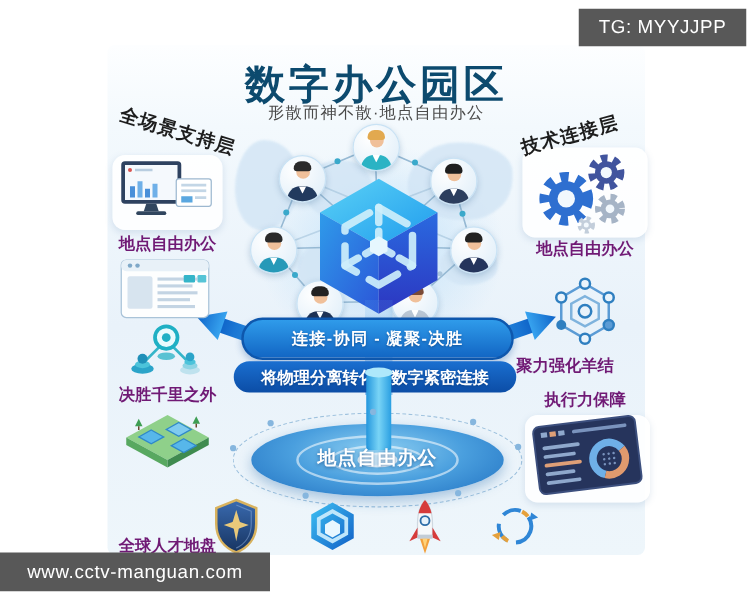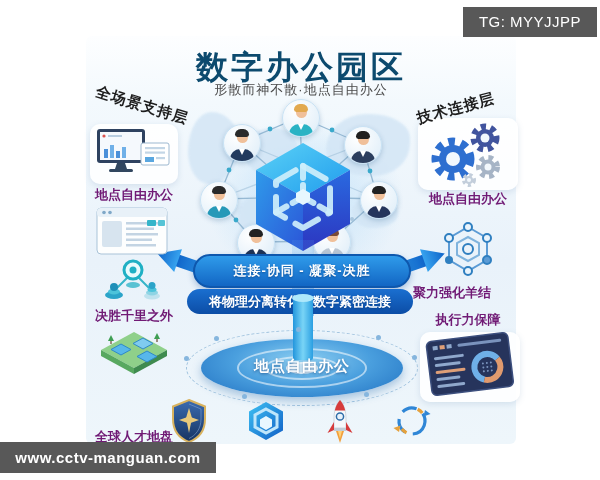--- a/index.html
+++ b/index.html
@@ -69,21 +69,21 @@
   .radar-label{left:232px;top:357px;width:140px;text-align:center;color:#fff;font-weight:bold;
     font-size:15px;letter-spacing:1px;text-shadow:0 1px 3px rgba(10,60,120,.65);z-index:8;}
   .rdot{width:5px;height:5px;border-radius:50%;background:#86b6de;z-index:6;}
   
   .footer-row{left:170px;top:396px;width:262px;height:50px;display:flex;
     justify-content:space-between;align-items:center;z-index:7;}
   
   .tg-badge{left:463px;top:7px;width:134px;height:30px;background:#585858;color:#fff;
     font-size:15px;text-align:center;line-height:30px;z-index:9;letter-spacing:.5px;}
   .url-bar{left:0;top:442px;width:216px;height:31px;background:#585858;color:#fff;
-    font-size:15px;text-align:center;line-height:31px;z-index:9;letter-spacing:.5px;font-weight:bold;}
+    font-size:15px;text-align:center;line-height:31px;z-index:9;letter-spacing:.5px;}
 </style>
 </head>
 <body>
 
 <div class="abs panel"></div>
 <div class="abs glow"></div>
 
 <div class="abs blob" style="left:188px;top:112px;width:52px;height:72px;border-radius:45% 55% 60% 40%/55% 45% 55% 45%;"></div>
 <div class="abs blob" style="left:243px;top:128px;width:56px;height:48px;border-radius:55% 45% 50% 50%/45% 55% 45% 55%;"></div>
 <div class="abs blob" style="left:326px;top:114px;width:84px;height:62px;border-radius:50% 50% 45% 55%/60% 40% 55% 45%;"></div>

